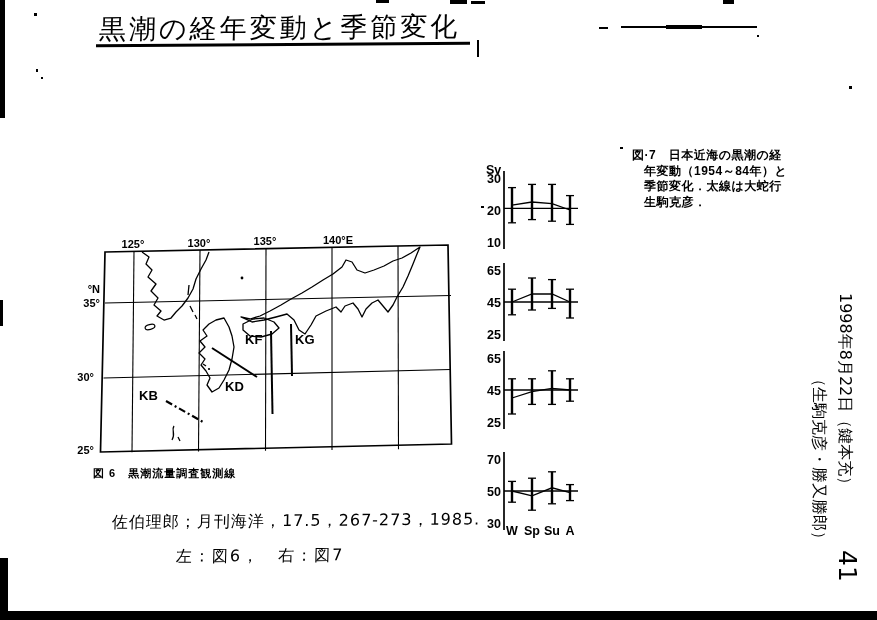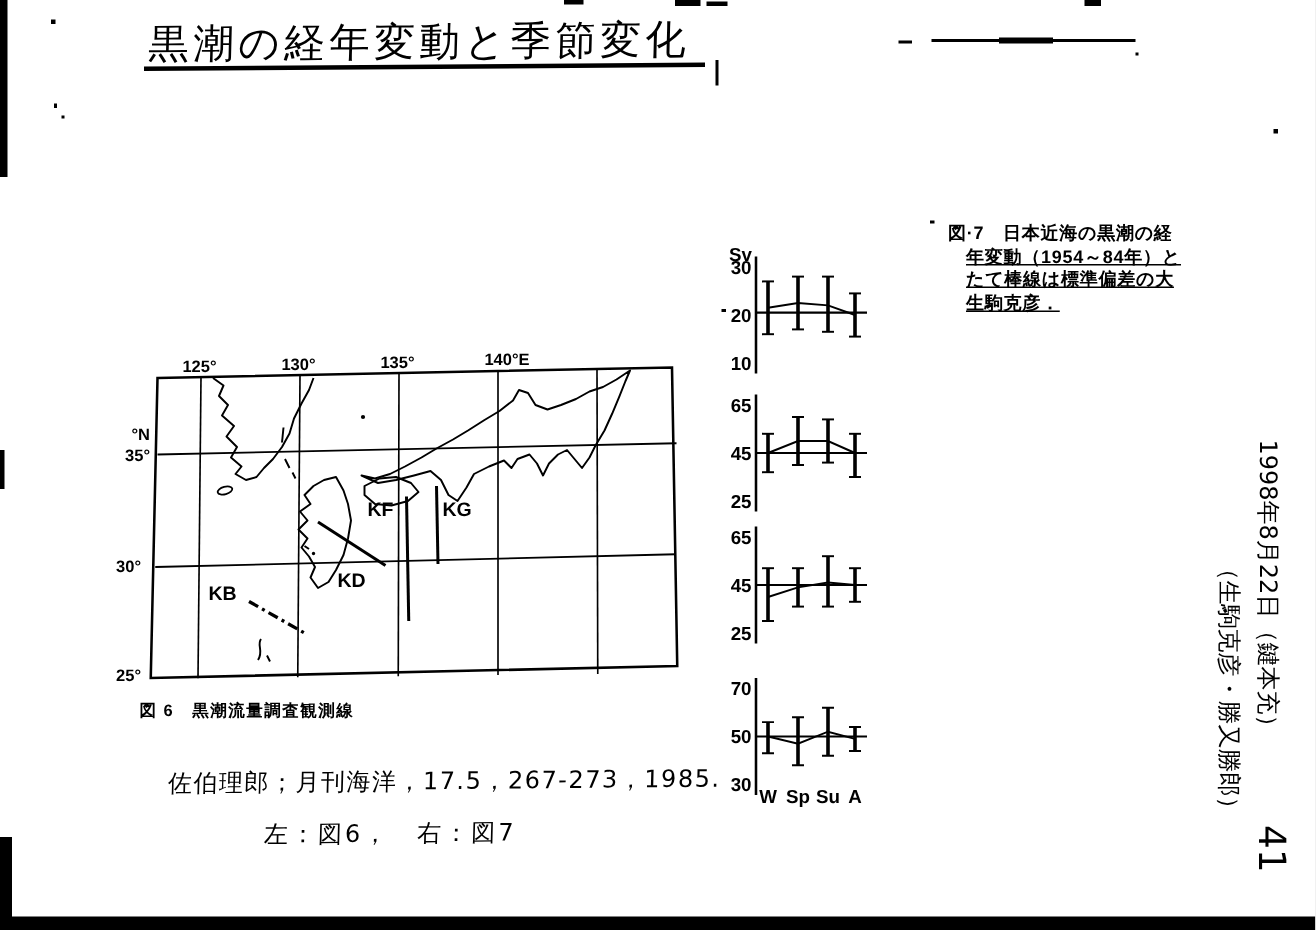--- a/index.html
+++ b/index.html
@@ -10,21 +10,21 @@
   .abs{position:absolute;}
   .ink{background:#000;}
   
   .hand{font-family:"DejaVu Sans",sans-serif;transform:skewX(-2deg) rotate(-0.5deg);white-space:nowrap;}
   .title{left:99px;top:10px;font-size:27px;letter-spacing:3px;}
   .citation1{left:112px;top:511px;font-size:16px;letter-spacing:1px;}
   .citation2{left:176px;top:546px;font-size:16px;letter-spacing:2px;}
   
   .fig7cap{left:584px;top:148px;width:190px;font-size:12px;font-weight:bold;line-height:15.5px;letter-spacing:0.5px;margin-left:48px;}
   .cap-line{white-space:nowrap;}
-  .cap-line.indent{margin-left:12px;text-decoration:underline;}
+  .cap-line.indent{margin-left:12px;}
   
   .fig6cap{left:77px;top:466px;font-size:11px;font-weight:bold;letter-spacing:1px;white-space:nowrap;padding-left:16px;}
   
   .marginnote{
     left:858px;top:293px;width:274px;
     transform:rotate(90deg);transform-origin:top left;
     font-family:"DejaVu Sans",sans-serif;font-size:16px;line-height:26px;white-space:nowrap;
   }
   .marginnote .l2{margin-left:78px;}
   .pagenum{
@@ -195,21 +195,21 @@
         <polyline points="34,46 54,50.8 74,42.8 92,47.6" fill="none" stroke="#000" stroke-width="1.3"></polyline>
         <text x="34" y="90" text-anchor="middle" class="ctick">W</text>
         <text x="54" y="90" text-anchor="middle" class="ctick">Sp</text>
         <text x="74" y="90" text-anchor="middle" class="ctick">Su</text>
         <text x="92" y="90" text-anchor="middle" class="ctick">A</text>
       </svg></div>
 
   <div class="abs fig7cap">
     <div class="cap-line">図·7　日本近海の黒潮の経</div>
     <div class="cap-line indent">年変動（1954～84年）と</div>
-    <div class="cap-line indent">たて棒線は標準偏差の大</div>
+    <div class="cap-line indent">季節変化．太線は大蛇行</div>
     <div class="cap-line indent">生駒克彦．</div>
   </div>
 
   <div class="abs hand citation1">佐伯理郎；月刊海洋，17.5，267-273，1985.</div>
   <div class="abs hand citation2">左：図6，　右：図7</div>
 
   <div class="abs marginnote">
     <div>1998年8月22日（鍵本充）</div>
     <div class="l2">（生駒克彦・勝又勝郎）</div>
   </div>

